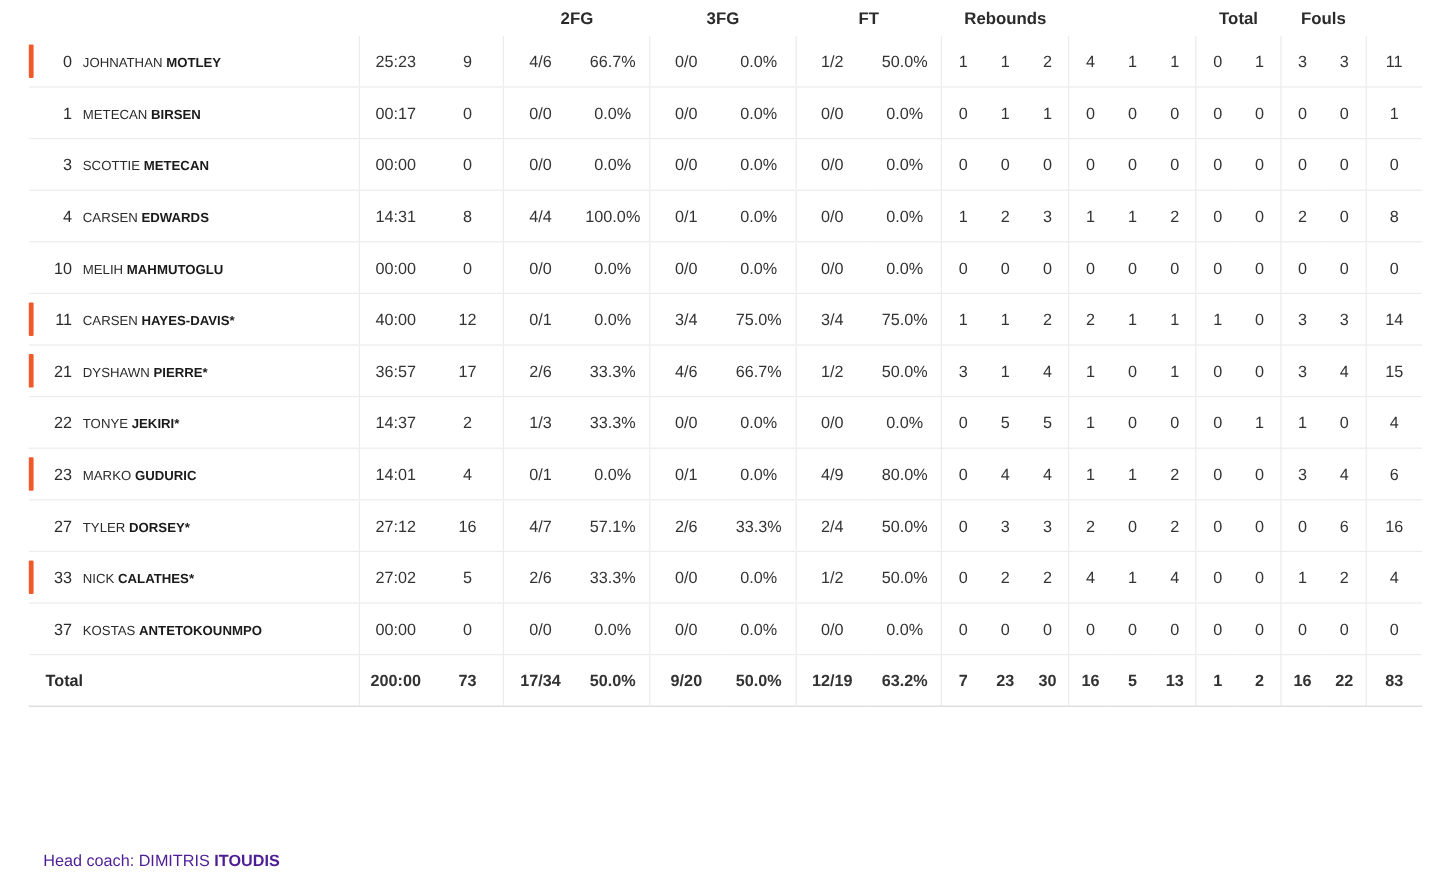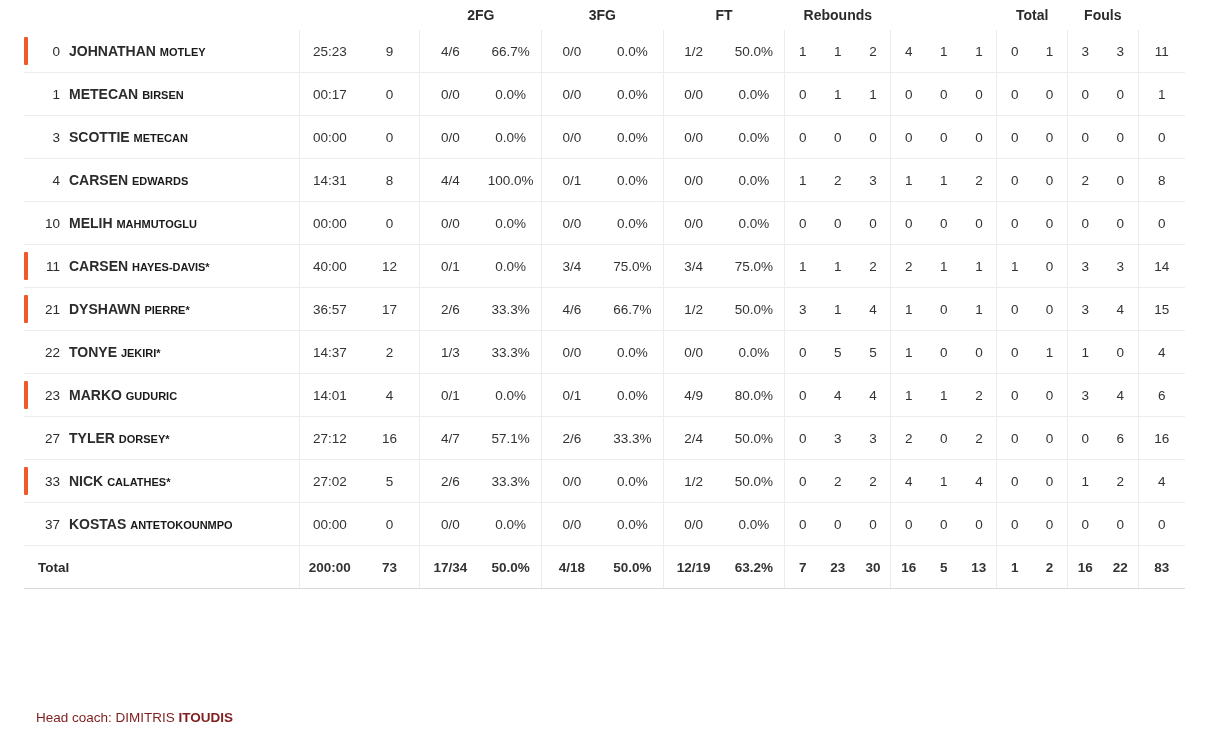--- a/index.html
+++ b/index.html
@@ -81,23 +81,23 @@
   }
   .pname-num {
     display: inline-block;
     min-width: 22px;
     text-align: right;
     margin-right: 9px;
     font-size: 13.5px;
     color: #2b2b2b;
   }
   .pname-first {
-    font-weight: bold;
+    font-weight: normal;
     color: #2b2b2b;
-    font-size: 14px;
+    font-size: 11px;
   }
   .pname-last {
     font-weight: bold;
     color: #1a1a1a;
     font-size: 11px;
   }
   .starter-bar {
     position: absolute;
     left: 0px;
     top: 7px;
@@ -121,21 +121,21 @@
   }
   tr.totalrow td {
     border-bottom: 1px solid #d8d8d8;
   }
 
   .coach {
     position: absolute;
     left: 36px;
     top: 710px;
     font-size: 13.5px;
-    color: #7f1d1d;
+    color: #4c1d95;
     white-space: nowrap;
   }
   .coach b { font-weight: bold; }
 </style>
 </head>
 <body>
 
 <div class="wrap">
 
   <table class="boxscore">
@@ -442,21 +442,21 @@
           <td class="num ">0</td>
           <td class="num sep-r">0</td>
           <td class="num ">0</td>
         </tr>
         <tr class="totalrow">
           <td class="player">Total</td>
           <td class="num sep-l">200:00</td>
           <td class="num ">73</td>
           <td class="num sep-l">17/34</td>
           <td class="num ">50.0%</td>
-          <td class="num sep-l">4/18</td>
+          <td class="num sep-l">9/20</td>
           <td class="num ">50.0%</td>
           <td class="num sep-l">12/19</td>
           <td class="num sep-r">63.2%</td>
           <td class="num ">7</td>
           <td class="num ">23</td>
           <td class="num sep-r">30</td>
           <td class="num ">16</td>
           <td class="num ">5</td>
           <td class="num sep-r">13</td>
           <td class="num ">1</td>

